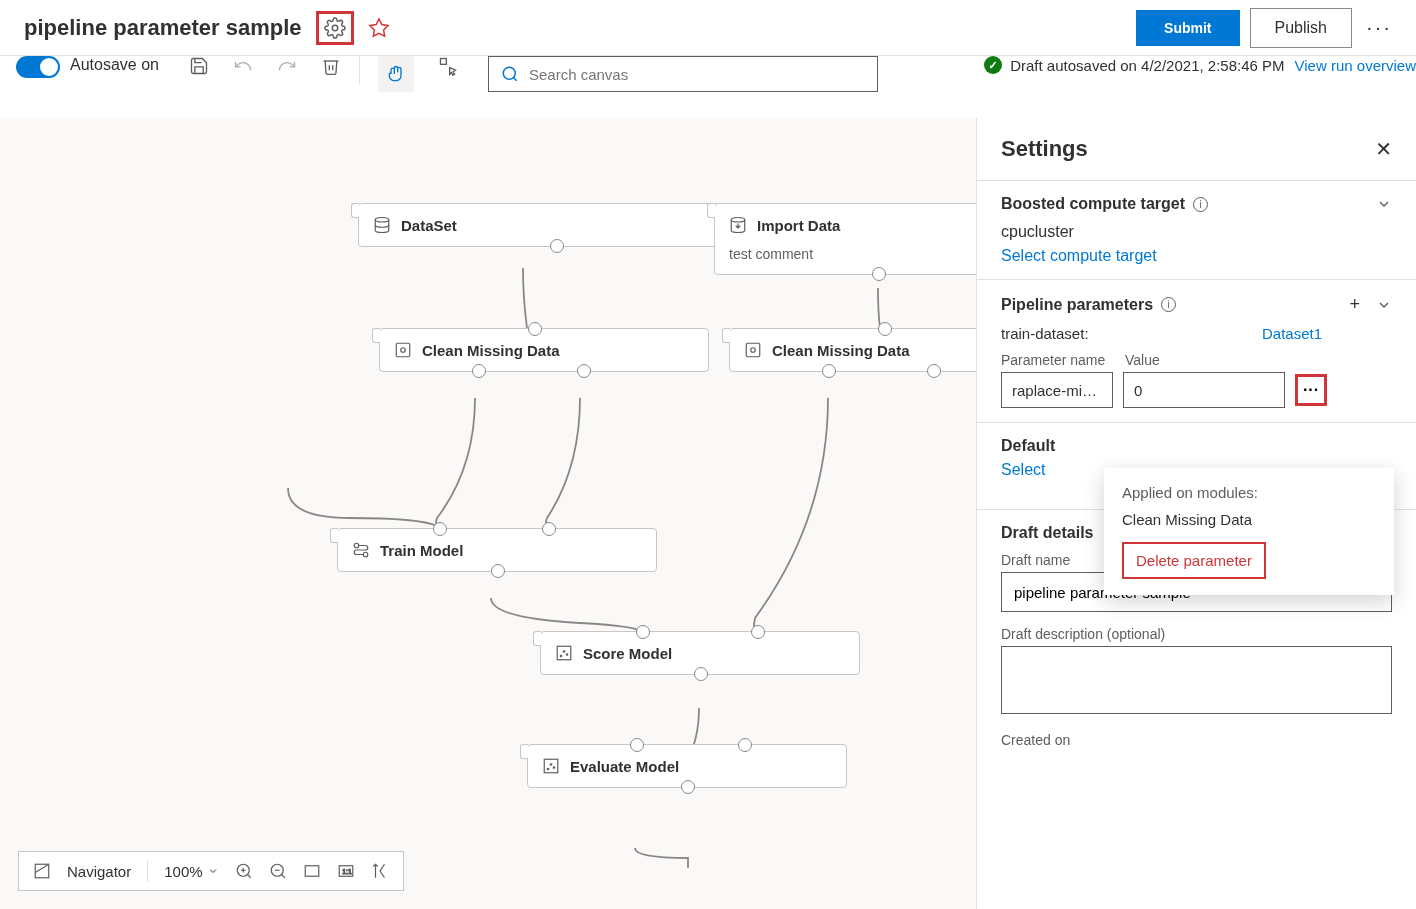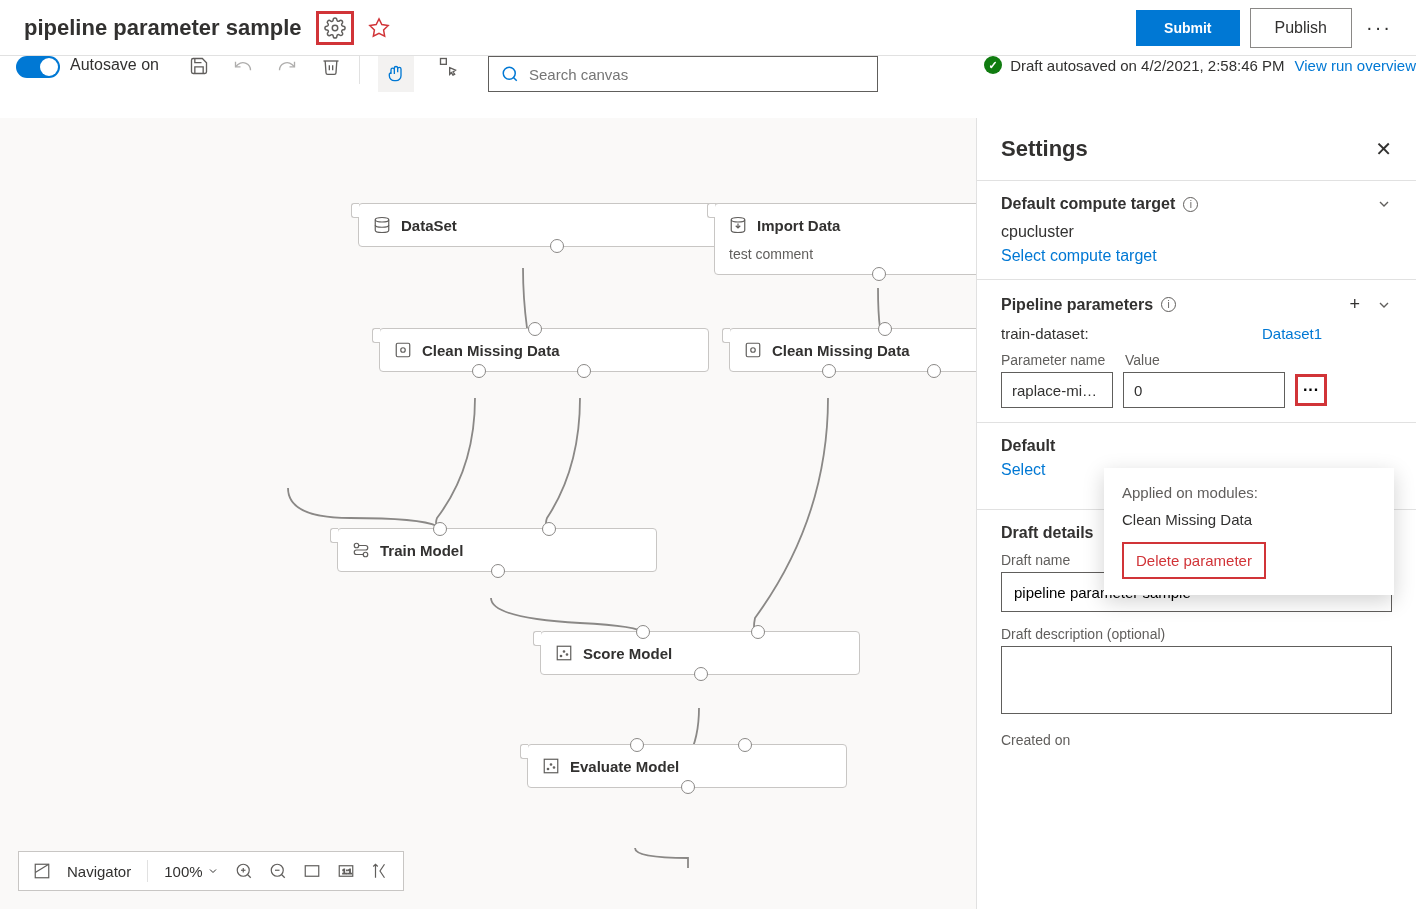--- a/index.html
+++ b/index.html
@@ -307,21 +307,21 @@
 </div>
 
 <div class="settings-panel">
   <div class="panel-header">
     <div class="panel-title">Settings</div>
     <span class="close-icon">✕</span>
   </div>
 
   <div class="section">
     <div class="section-header">
-      <span class="section-title">Default compute target</span>
+      <span class="section-title">Boosted compute target</span>
       <span class="info-icon">i</span>
       <div class="section-actions">
         <svg class="chevron" width="16" height="16" viewBox="0 0 24 24" fill="none" stroke="currentColor" stroke-width="2">
             <polyline points="6 9 12 15 18 9"></polyline>
           </svg>
       </div>
     </div>
     <div class="section-text">cpucluster</div>
     <div class="section-link">Select compute target</div>
   </div>

